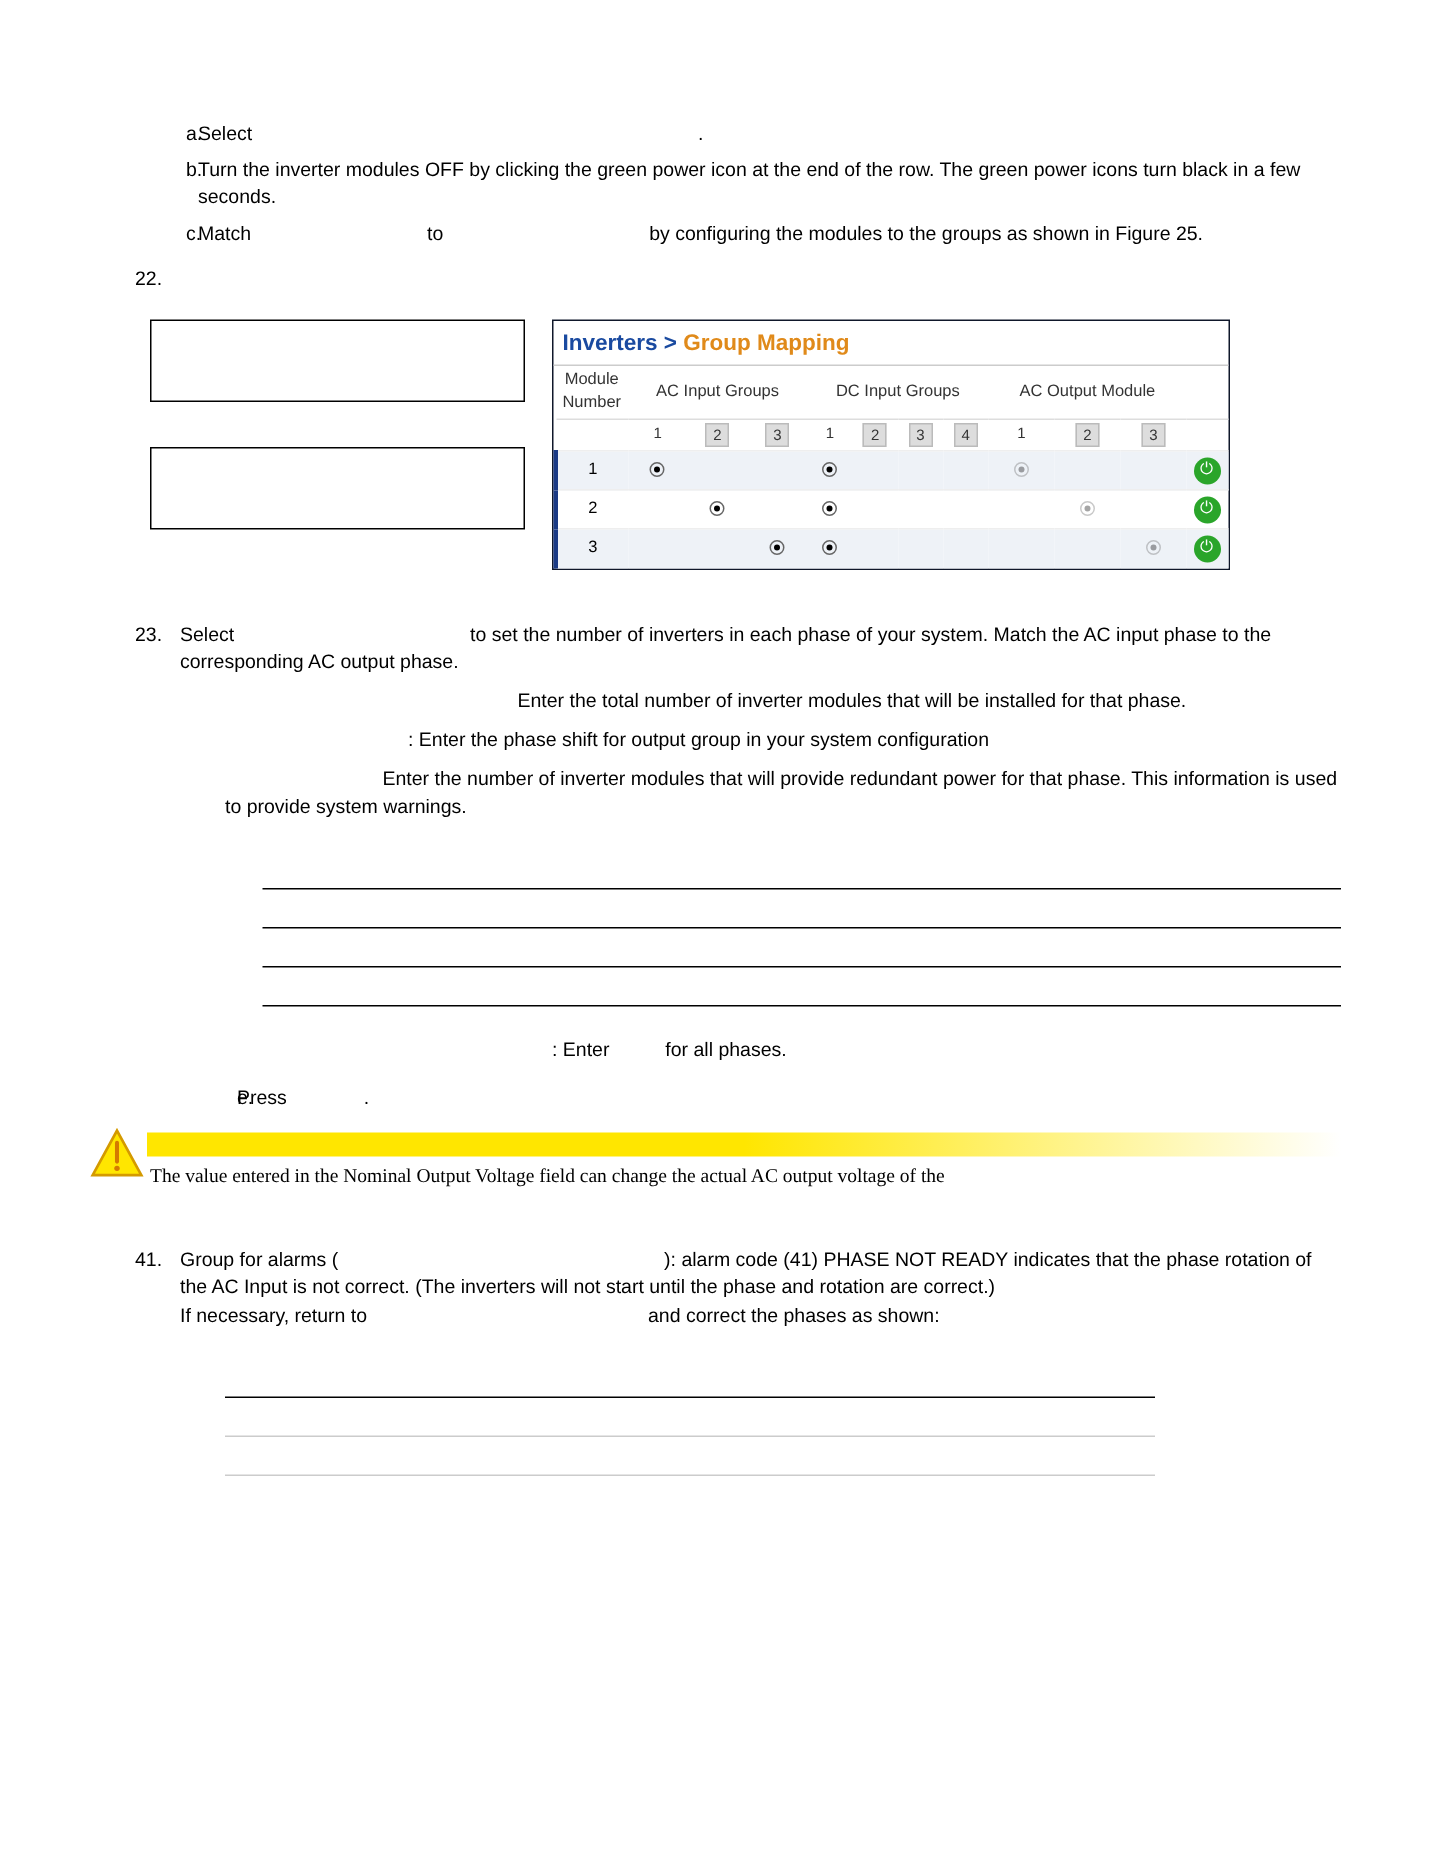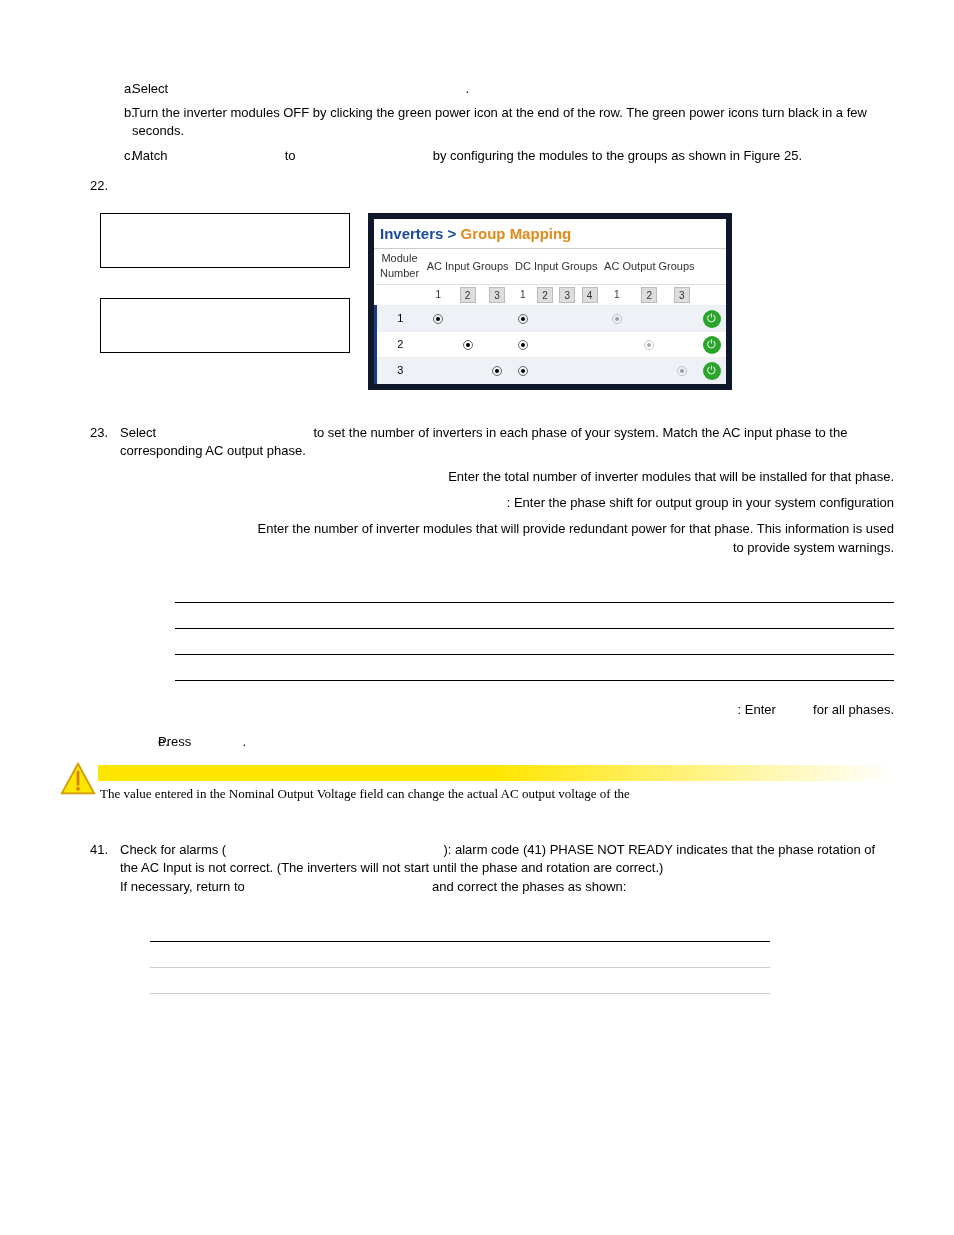--- a/index.html
+++ b/index.html
@@ -17,40 +17,40 @@
   .sub-item { display: flex; margin-bottom: 6px; }
   .sub-item .marker { width: 22px; flex-shrink: 0; padding-left: 34px; }
   .sub-item .txt { padding-left: 8px; flex: 1; }
   .num-item { display: flex; margin-bottom: 6px; }
   .num-item .marker { width: 30px; flex-shrink: 0; }
   .num-item .txt { flex: 1; }
   .step22 { margin-top: 12px; }
   .fig-row { display: flex; margin-top: 18px; gap: 18px; padding-left: 10px; }
   .left-col { display: flex; flex-direction: column; gap: 30px; }
   .boxed { border: 1px solid #000; width: 250px; height: 55px; }
-  .gm-panel { border: 6px solid #0f172a; width: 364px; font-size: 11px; }
+  .gm-panel { border: 1px solid #0f172a; width: 452px; font-size: 11px; }
   .gm-title { padding: 4px 6px; border-bottom: 1px solid #ccc; color: #1a4aa0; font-weight: bold; font-size: 15px; }
   .gm-title .orange { color: #e08a1a; }
   .gm-sub { background: #1a3a85; color: #fff; font-weight: bold; padding: 3px 6px; font-size: 13px; }
   .gm-table { width: 100%; border-collapse: collapse; }
   .gm-table th, .gm-table td { text-align: center; vertical-align: middle; padding: 2px 1px; }
   .gm-hdr th { font-weight: normal; color: #333; font-size: 11px; border-bottom: 1px solid #ddd; }
   .gm-numrow td { font-size: 11px; color: #333; }
   .numcell { display:inline-block; width:16px; height:16px; line-height:16px; font-size:10px; }
   .numcell.shade { background:#ddd; border:1px solid #bbb; }
   .gm-row td { border-top: 1px solid #eee; height: 26px; }
   .gm-row td:first-child { border-left: 3px solid #1a3a85; width: 48px; }
   .gm-row.stripe { background: #eef2f7; }
   .radio { display:inline-block; width:10px; height:10px; border:1px solid #666; border-radius:50%; position:relative; vertical-align:middle; }
   .radio.sel::after { content:""; position:absolute; width:4px; height:4px; background:#000; border-radius:50%; top:2px; left:2px; }
   .radio.dim { opacity:0.35; }
   .pwr { display:inline-block; width:18px; height:18px; border-radius:50%; background:#2aa52a; position:relative; vertical-align:middle; }
   .pwr::after { content:"⏻"; color:#fff; font-size:11px; position:absolute; top:1px; left:4px; }
   .step23 { margin-top: 34px; }
-  .para { margin: 8px 0 8px 60px; text-align: right; }
+  .para { margin: 8px 0 8px 60px; text-align: left; }
   .bullet-block { margin: 20px 0 20px 85px; }
   .bullet-block .line { border-bottom: 1px solid #000; height: 26px; }
   .estep { display:flex; margin: 14px 0 0 34px; }
   .estep .marker { width:22px; padding-left:34px; }
   .caution-row { display:flex; align-items:flex-start; margin-top: 14px; font-family: Liberation Serif, serif; }
   .caut-icon { width:36px; height:36px; flex-shrink:0; margin-right: 2px; position:relative; top:-4px; }
   .caut-tri { fill:#ffe600; stroke:#d49a00; stroke-width:2; }
   .caut-bar { flex:1; }
   .caut-hdr { height:16px; background: linear-gradient(to right, #ffe600 0%, #ffe600 50%, #fff 100%); }
   .caut-text { padding: 4px 2px; font-size: 13px; }
@@ -100,21 +100,21 @@
     <div class="gm-panel">
       <div class="gm-title">
         <span>Inverters &gt; </span><span class="orange">Group Mapping</span>
       </div>
       <table class="gm-table">
         <tbody>
             <tr class="gm-hdr">
           <th>Module Number</th>
           <th colspan="3">AC Input Groups</th>
           <th colspan="4">DC Input Groups</th>
-          <th colspan="3">AC Output Groups</th>
+          <th colspan="3">AC Output Module</th>
           <th style="width:28px"></th>
         </tr>
         <tr class="gm-numrow">
           <td></td>
           <td><span class="numcell">1</span></td>
           <td><span class="numcell shade">2</span></td>
           <td><span class="numcell shade">3</span></td>
           <td><span class="numcell">1</span></td>
           <td><span class="numcell shade">2</span></td>
           <td><span class="numcell shade">3</span></td>
@@ -220,21 +220,21 @@
     <div class="caut-hdr"></div>
     <div class="caut-text">The value entered in the Nominal Output Voltage field can change the actual AC output voltage of the</div>
   </div>
 </div>
 
 <div class="content">
 
   <div class="num-item step24">
     <div class="marker">41.</div>
     <div class="txt">
-      <span>Check for alarms (</span>
+      <span>Group for alarms (</span>
       <span style="display:inline-block; width:210px;"></span>
       <span>): alarm code (41) PHASE NOT READY indicates that the phase rotation of the AC Input is not correct. (The inverters will not start until the phase and rotation are correct.)</span><br>
       <span>If necessary, return to</span>
       <span style="display:inline-block; width:180px;"></span>
       <span>and correct the phases as shown:</span>
     </div>
   </div>
 
   <div class="bullet-block" style="margin-left:60px; width:620px;">
     <div class="line"></div>

